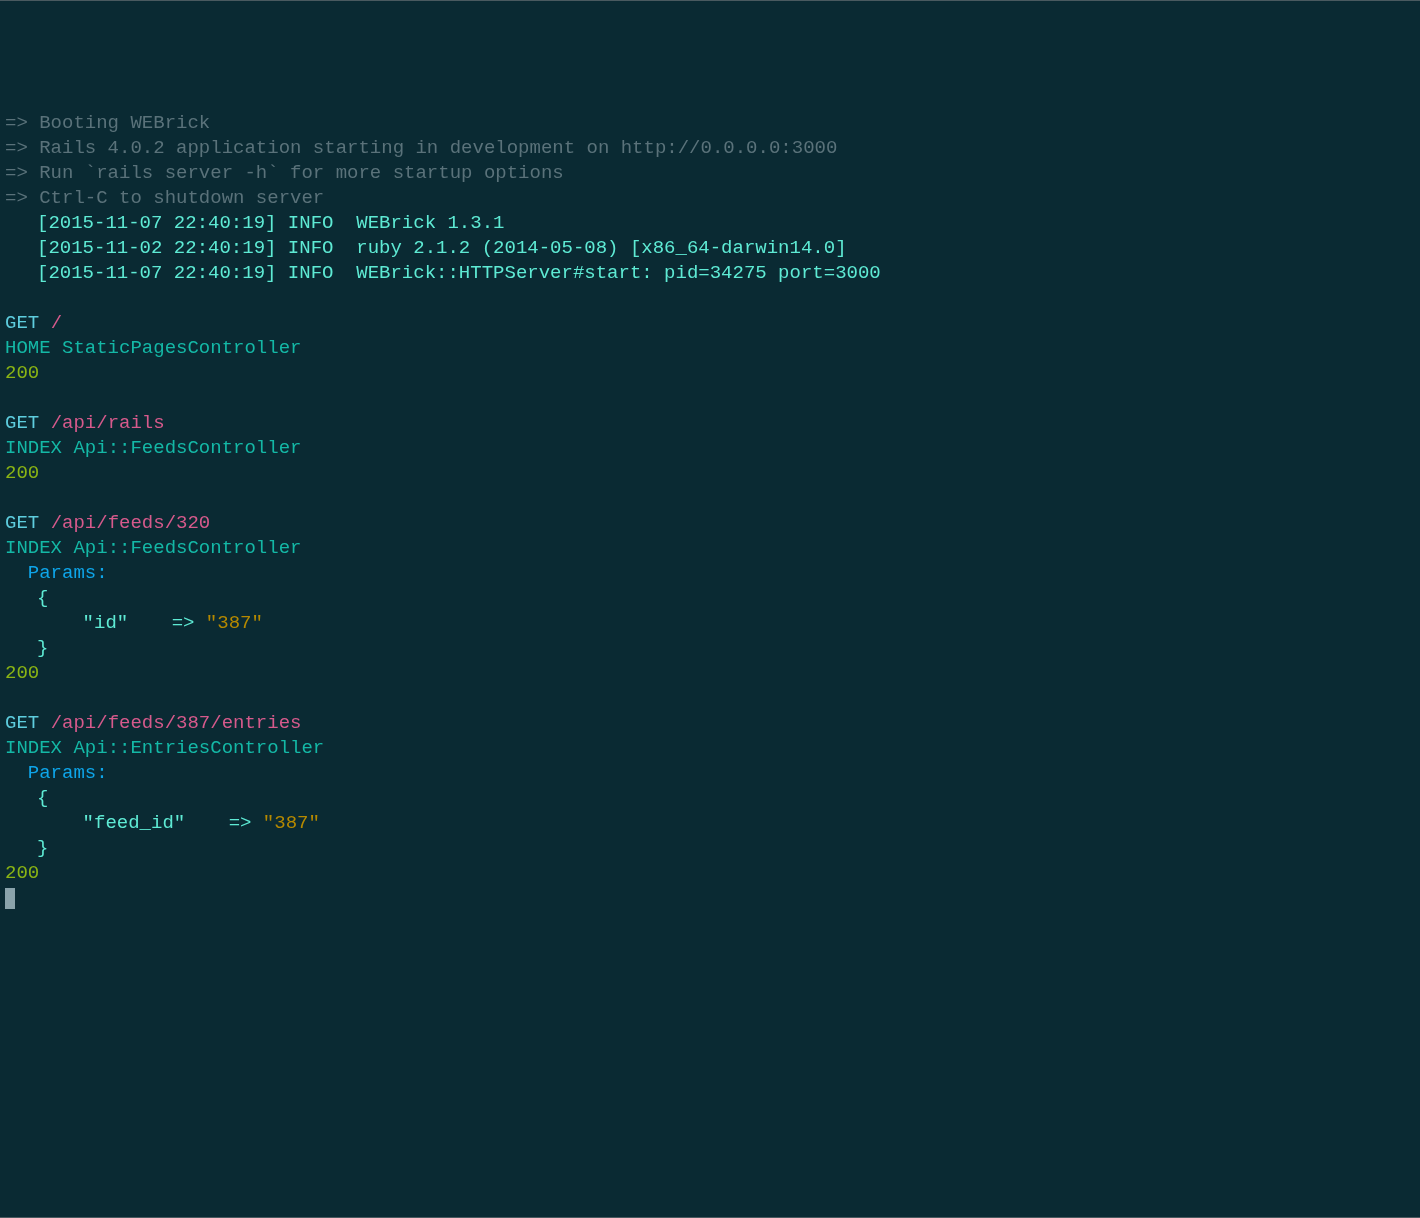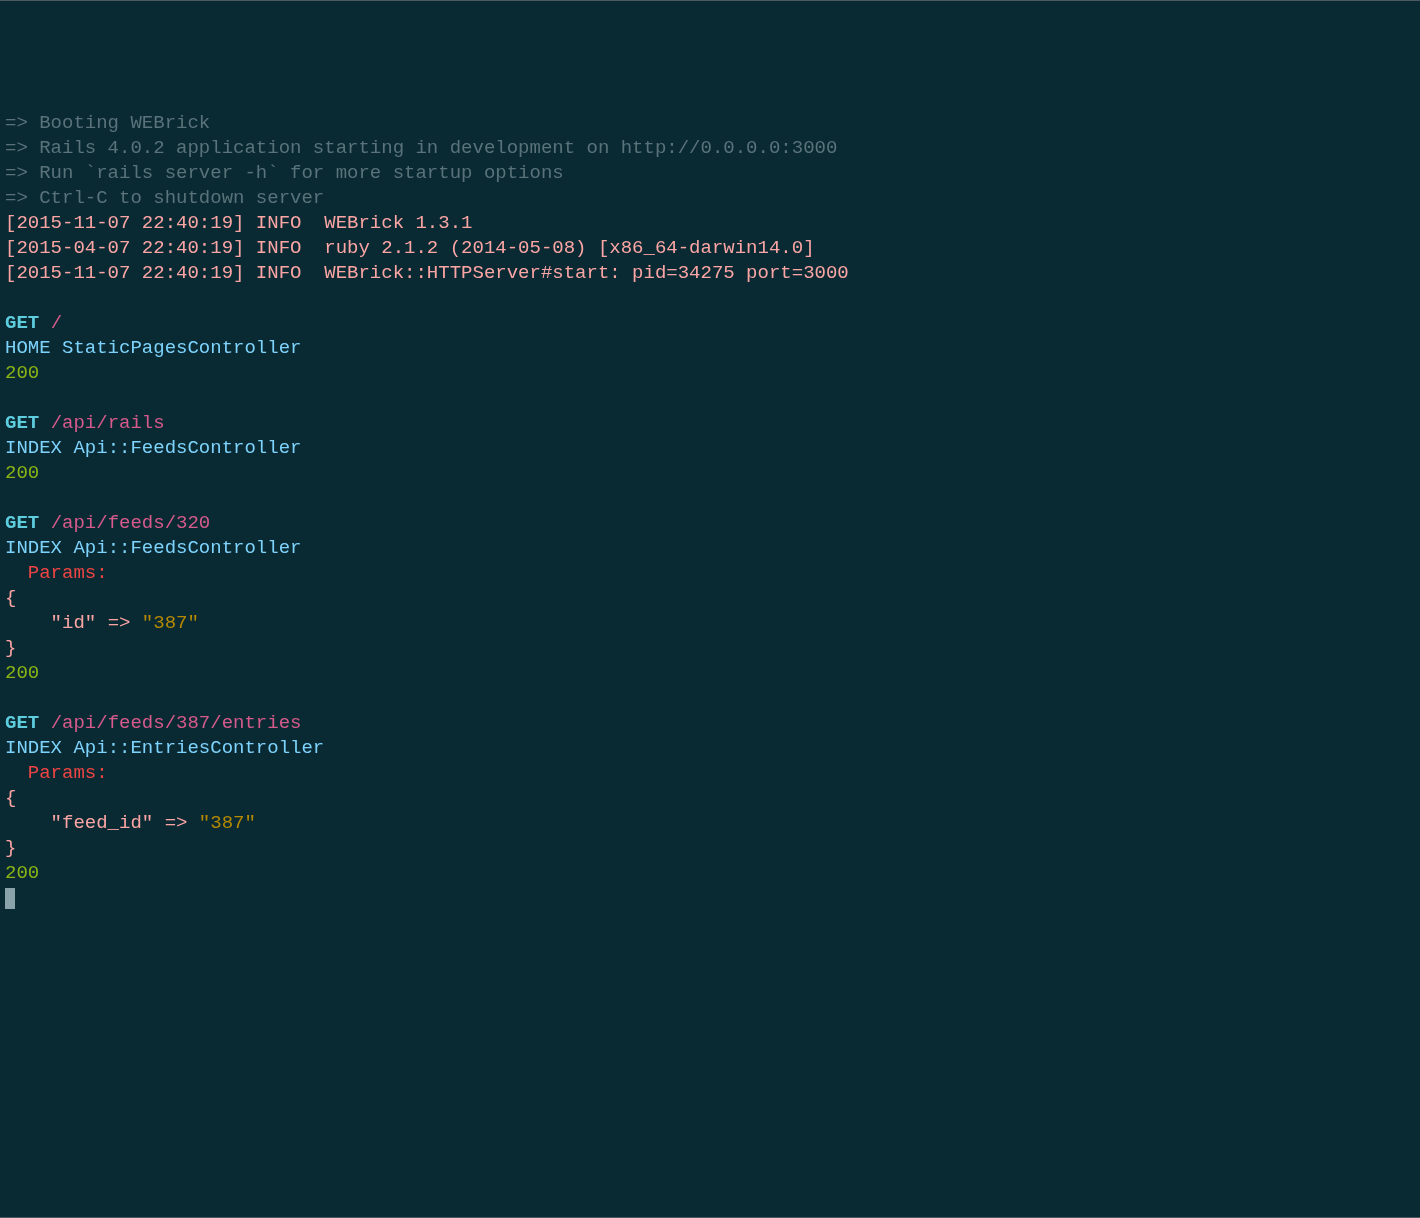--- a/index.html
+++ b/index.html
@@ -10,48 +10,48 @@
       line-height: 25px;
       color: #88a0a8;
       padding: 10px 5px;
       width: 1420px;
       height: 1218px;
       overflow: hidden;
       white-space: pre;
       border-top: 1px solid #4a5a60;
       border-bottom: 1px solid #4a5a60;
     }
-    .c-grey    { color: #fca5a5; }
+    .c-grey    { color: #5eead4; margin-left: 32px; }
     .c-dkgrey  { color: #5a727a; }
-    .c-cyan    { color: #5ecdde; font-weight: bold; }
+    .c-cyan    { color: #5ecdde; }
     .c-magenta { color: #d65a8c; }
-    .c-red     { color: #7dd3fc; }
+    .c-red     { color: #14b8a6; }
     .c-green   { color: #8ab414; }
-    .c-blue    { color: #ef4444; margin-top: 45px; }
+    .c-blue    { color: #0ea5e9; margin-top: 45px; }
     .c-yellow  { color: #b58900; }
     .cursor {
       display: inline-block;
       width: 10px;
       height: 21px;
       background: #8aa3ab;
       vertical-align: text-bottom;
       margin-top: 2px;
     }
   </style>
 </head>
 <body>
 
 
 
 <div><span class="c-dkgrey">=&gt; Booting WEBrick</span>
 <span class="c-dkgrey">=&gt; Rails 4.0.2 application starting in development on http://0.0.0.0:3000</span>
 <span class="c-dkgrey">=&gt; Run `rails server -h` for more startup options</span>
 <span class="c-dkgrey">=&gt; Ctrl-C to shutdown server</span>
 <span class="c-grey">[2015-11-07 22:40:19] INFO  WEBrick 1.3.1</span>
-<span class="c-grey">[2015-04-07 22:40:19] INFO  ruby 2.1.2 (2014-05-08) [x86_64-darwin14.0]</span>
+<span class="c-grey">[2015-11-02 22:40:19] INFO  ruby 2.1.2 (2014-05-08) [x86_64-darwin14.0]</span>
 <span class="c-grey">[2015-11-07 22:40:19] INFO  WEBrick::HTTPServer#start: pid=34275 port=3000</span>
 
 <span class="c-cyan">GET</span> <span class="c-magenta">/</span>
 <span><span class="c-red">HOME</span> <span class="c-red">StaticPagesController</span></span>
 <span class="c-green">200</span>
 
 <span class="c-cyan">GET</span> <span class="c-magenta">/api/rails</span>
 <span><span class="c-red">INDEX</span> <span class="c-red">Api::FeedsController</span></span>
 <span class="c-green">200</span>
 

